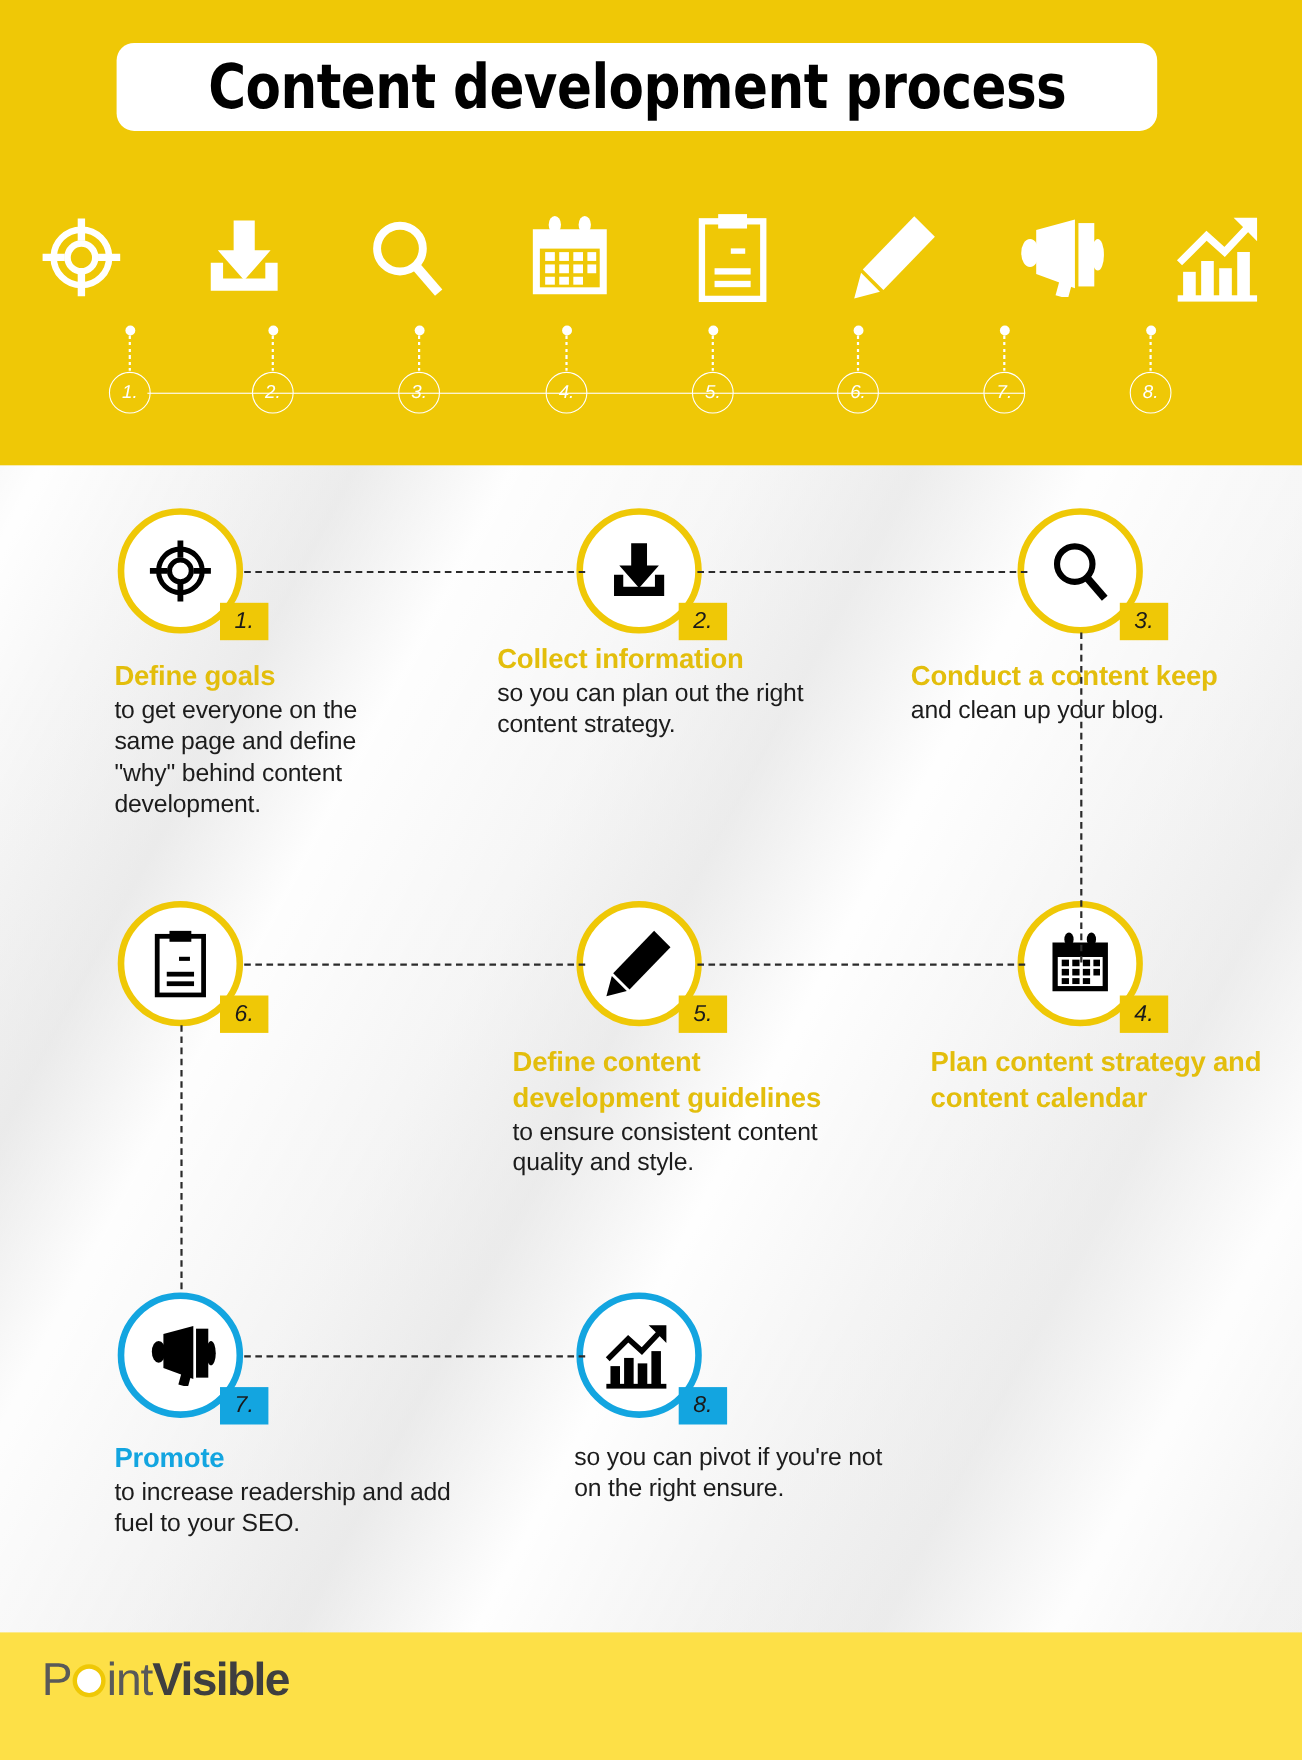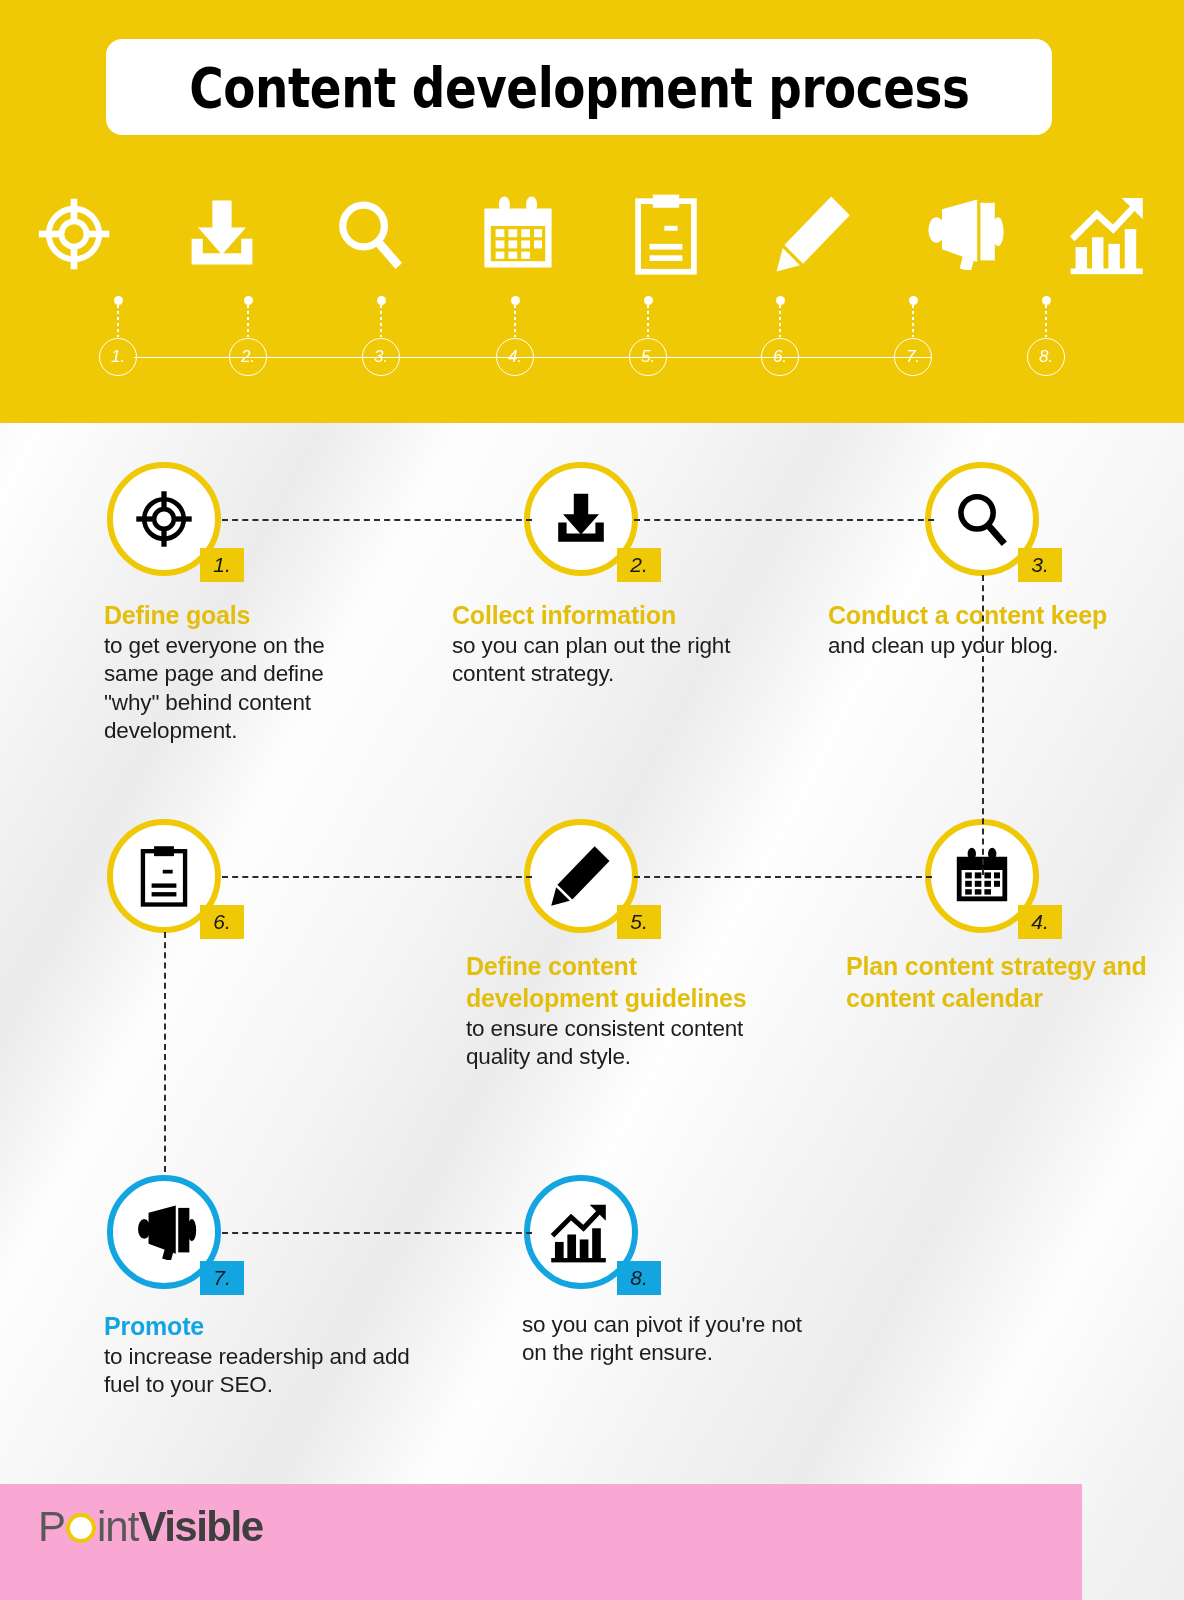--- a/index.html
+++ b/index.html
@@ -41,21 +41,21 @@
 
   
   .header {
     position: absolute; left: 0; top: 0;
     width: 1184px; height: 423px;
     background: #EFC806;
     z-index: 3;
   }
   .title-plate {
     position: absolute; left: 106px; top: 39px;
-    width: 946px; height: 96px;
+    width: 946px; height: 80px;
     background: #ffffff;
     border-radius: 16px;
     display: flex; align-items: center; justify-content: center;
   }
   .title-text {
     font-family: "Liberation Sans Narrow", "DejaVu Sans Condensed", "Liberation Sans", sans-serif;
     font-weight: 700;
     font-size: 56px;
     letter-spacing: -0.5px;
     color: #000000;
@@ -157,22 +157,22 @@
   }
   .dash-v {
     position: absolute; width: 0;
     border-left: 2.6px dashed #2b2b2b;
     z-index: 1;
   }
 
   
   .footer {
     position: absolute; left: 0; top: 1484px;
-    width: 1082px; height: 116px;
-    background: #f9a8d4;
+    width: 1184px; height: 116px;
+    background: #fde047;
     z-index: 3;
   }
   .logo {
     position: absolute; left: 38px; top: 22px;
     font-size: 42px; line-height: 1;
     white-space: nowrap;
   }
   .logo .lt-p { color: #595959; font-weight: 300; letter-spacing: -1px; }
   .logo .lt-o {
     display: inline-block; position: relative;
@@ -389,21 +389,21 @@
       <div class="ring">
         <span>
           <svg width="60" height="60" viewBox="0 0 100 100">
             <path d="M38 8 h24 v34 h18 L50 76 L20 42 h18 Z" fill="#000"></path>
             <path d="M12 56 h14 v18 h48 v-18 h14 v32 H12 Z" fill="#000"></path>
           </svg>
         </span>
       </div>
       <div class="badge">2.</div>
     </div>
-    <div class="caption" style="left:452px; top:599px; width:300px;">
+    <div class="caption" style="left:452px; top:583px; width:300px;">
       <div class="cap-title">Collect information</div>
       <div class="cap-body">so you can plan out the right content strategy.</div>
     </div>
 
     <div class="node" style="left:925px; top:462px;">
       <div class="ring">
         <span>
           <svg width="62" height="62" viewBox="0 0 100 100">
             <circle cx="42" cy="40" r="26" fill="none" stroke="#000" stroke-width="9"></circle>
             <line x1="60" y1="60" x2="86" y2="90" stroke="#000" stroke-width="11"></line>

